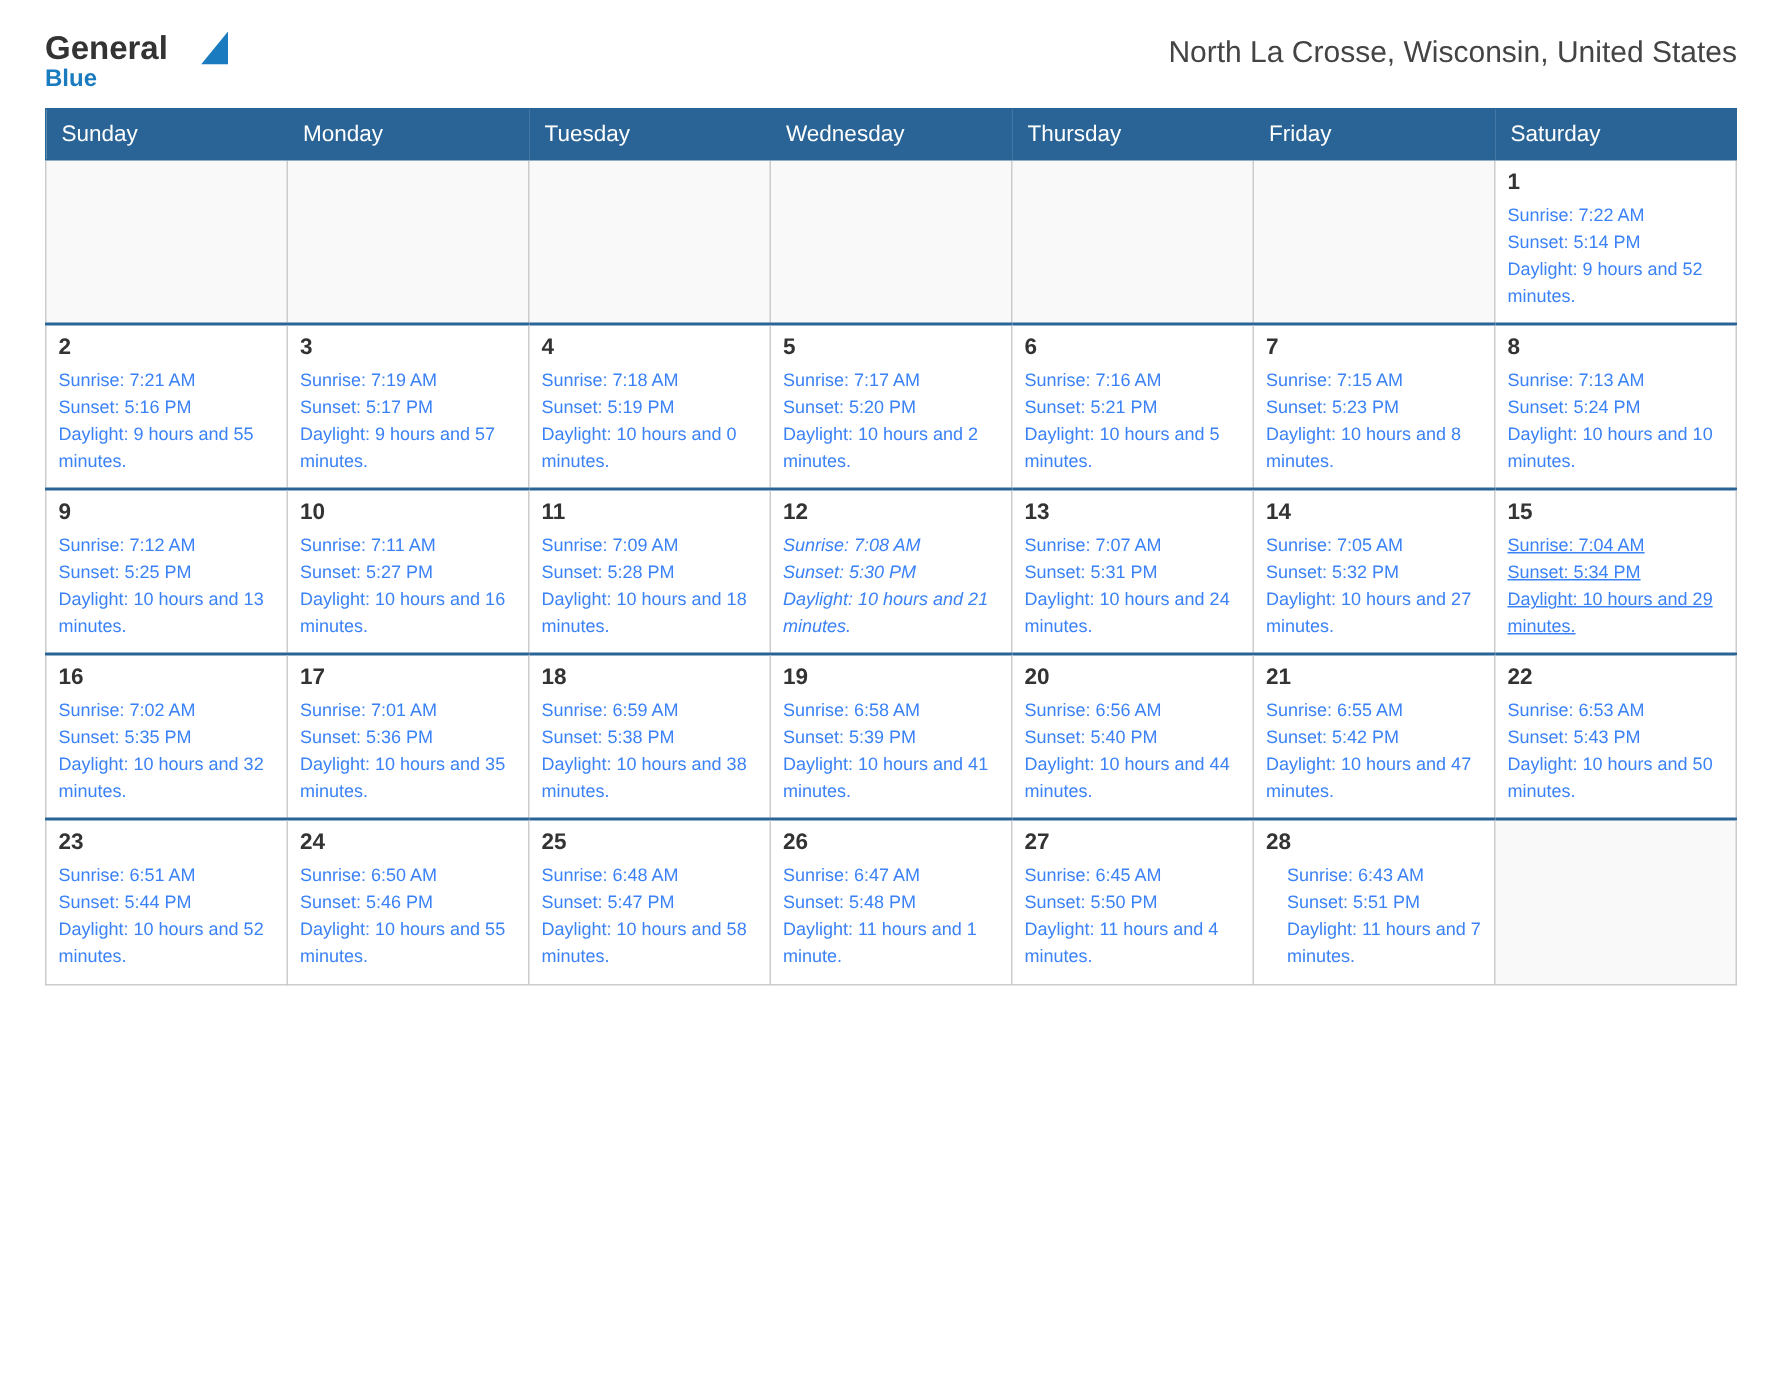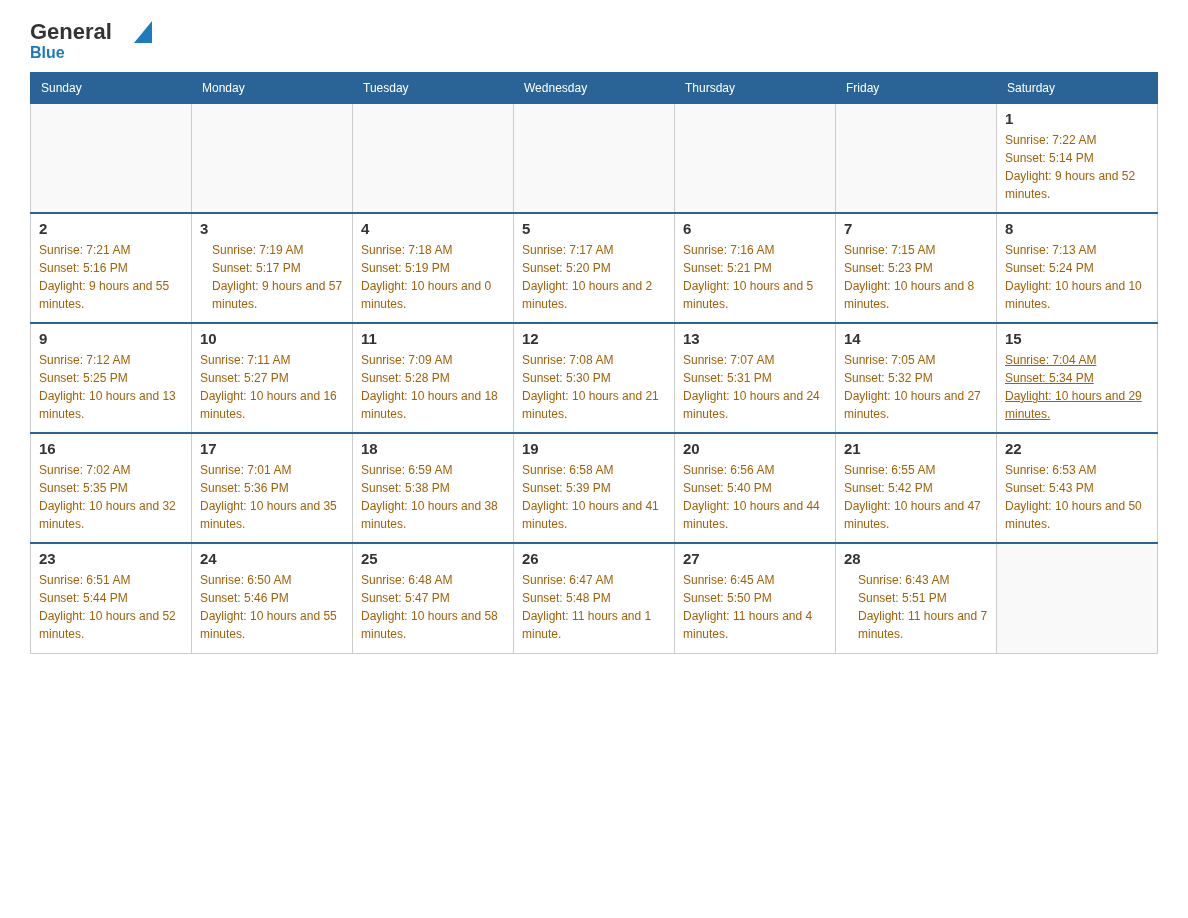--- a/index.html
+++ b/index.html
@@ -46,21 +46,21 @@
       margin-top: 4px;
     }
     .calendar-table {
       width: 100%;
       border-collapse: collapse;
       margin-top: 10px;
     }
     .calendar-table thead tr th {
       background-color: #2a6496;
       color: #fff;
-      font-size: 12px;
+      font-size: 15px;
       font-weight: normal;
       padding: 8px 10px;
       text-align: left;
       border: 1px solid #2a6496;
     }
     .calendar-table tbody tr td {
       vertical-align: top;
       padding: 6px 8px;
       border: 1px solid #ccc;
       font-size: 12.5px;
@@ -73,21 +73,21 @@
     }
     .day-number {
       font-size: 15px;
       font-weight: bold;
       margin-bottom: 4px;
       display: block;
     }
     .day-info {
       font-size: 12px;
       line-height: 1.5;
-      color: #a16207;
+      color: #3b82f6;
     }
     .calendar-table tbody tr:not(:last-child) td {
       border-bottom: 2px solid #2a6496;
     }
   </style>
 </head>
 <body>
 
 <div class="header-area">
   <div class="logo">
@@ -95,20 +95,21 @@
       <span style="display:flex; align-items:center; gap:20px;">
         <span class="logo-text-general">General</span>
         <svg width="18" height="22" viewBox="0 0 18 22" style="margin-left:2px;">
           <polygon points="0,22 18,22 18,0" fill="#1a7bbf"></polygon>
         </svg>
       </span>
       <span class="logo-text-blue">Blue</span>
     </div>
   </div>
   <div class="title-area">
+    <div class="location-title">North La Crosse, Wisconsin, United States</div>
   </div>
 </div>
 
 <table class="calendar-table">
   <thead>
     <tr>
     <th>Sunday</th>
         <th>Monday</th>
         <th>Tuesday</th>
         <th>Wednesday</th>
@@ -134,21 +135,21 @@
       </tr>
       <tr>
         <td>
           <span class="day-number">2</span>
           <div class="day-info" style="white-space: pre-line;">Sunrise: 7:21 AM
 Sunset: 5:16 PM
 Daylight: 9 hours and 55 minutes.</div>
         </td>
         <td>
           <span class="day-number">3</span>
-          <div class="day-info" style="white-space: pre-line; margin-left: 12px;">Sunrise: 7:19 AM
+          <div class="day-info" style="white-space: pre-line;">Sunrise: 7:19 AM
 Sunset: 5:17 PM
 Daylight: 9 hours and 57 minutes.</div>
         </td>
         <td>
           <span class="day-number">4</span>
           <div class="day-info" style="white-space: pre-line;">Sunrise: 7:18 AM
 Sunset: 5:19 PM
 Daylight: 10 hours and 0 minutes.</div>
         </td>
         <td>
@@ -190,21 +191,21 @@
 Daylight: 10 hours and 16 minutes.</div>
         </td>
         <td>
           <span class="day-number">11</span>
           <div class="day-info" style="white-space: pre-line;">Sunrise: 7:09 AM
 Sunset: 5:28 PM
 Daylight: 10 hours and 18 minutes.</div>
         </td>
         <td>
           <span class="day-number">12</span>
-          <div class="day-info" style="white-space: pre-line;">Sunrise: 7:08 AM
+          <div class="day-info" style="white-space: pre-line; font-style: italic;">Sunrise: 7:08 AM
 Sunset: 5:30 PM
 Daylight: 10 hours and 21 minutes.</div>
         </td>
         <td>
           <span class="day-number">13</span>
           <div class="day-info" style="white-space: pre-line;">Sunrise: 7:07 AM
 Sunset: 5:31 PM
 Daylight: 10 hours and 24 minutes.</div>
         </td>
         <td>

